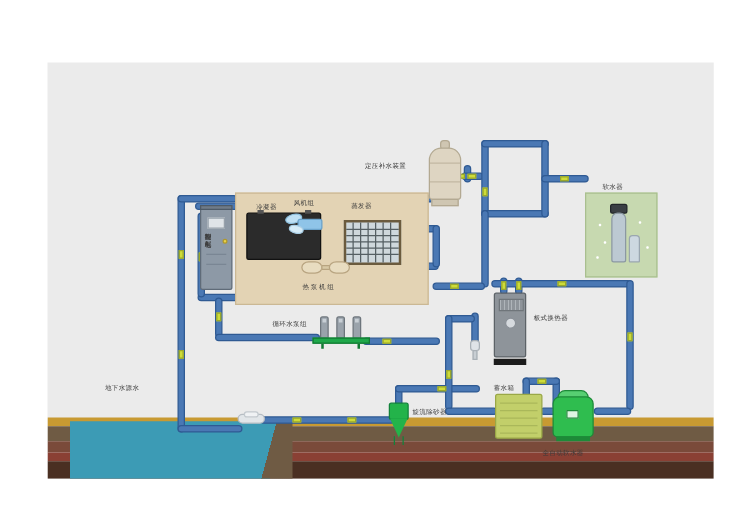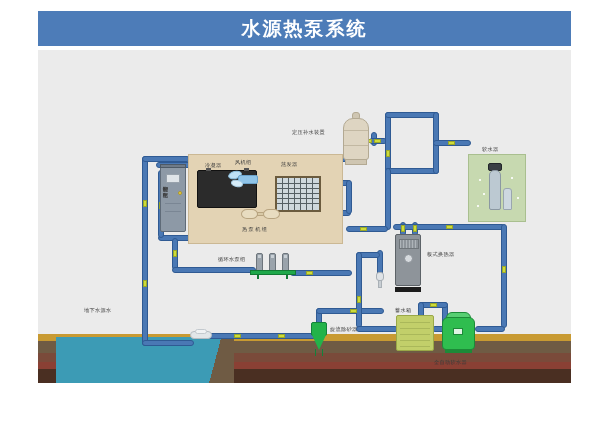--- a/index.html
+++ b/index.html
@@ -142,23 +142,20 @@
   
   #ground{position:absolute;left:0;top:268px;width:533px;height:65px;overflow:hidden;}
   #water{position:absolute;left:18px;top:19px;width:160px;height:46px;background:#3c9bb5;}
   .soil{position:absolute;left:0;right:0;}
 </style>
 </head>
 <body>
 
 <div id="app">
 
-  <div id="header">
-    <div id="header-title">水源热泵系统</div>
-  </div>
 
   <div id="canvas">
     <div id="canvas-inner">
 
       <div id="ground">
         <div class="soil" style="top:16px;height:7px;background:#c89a32;"></div>
         <div class="soil" style="top:23px;height:12px;background:#6f5b44;"></div>
         <div class="soil" style="top:35px;height:9px;background:#7a4a3a;"></div>
         <div class="soil" style="top:44px;height:7px;background:#8a4034;"></div>
         <div class="soil" style="top:51px;height:14px;background:#4a2f22;"></div>

